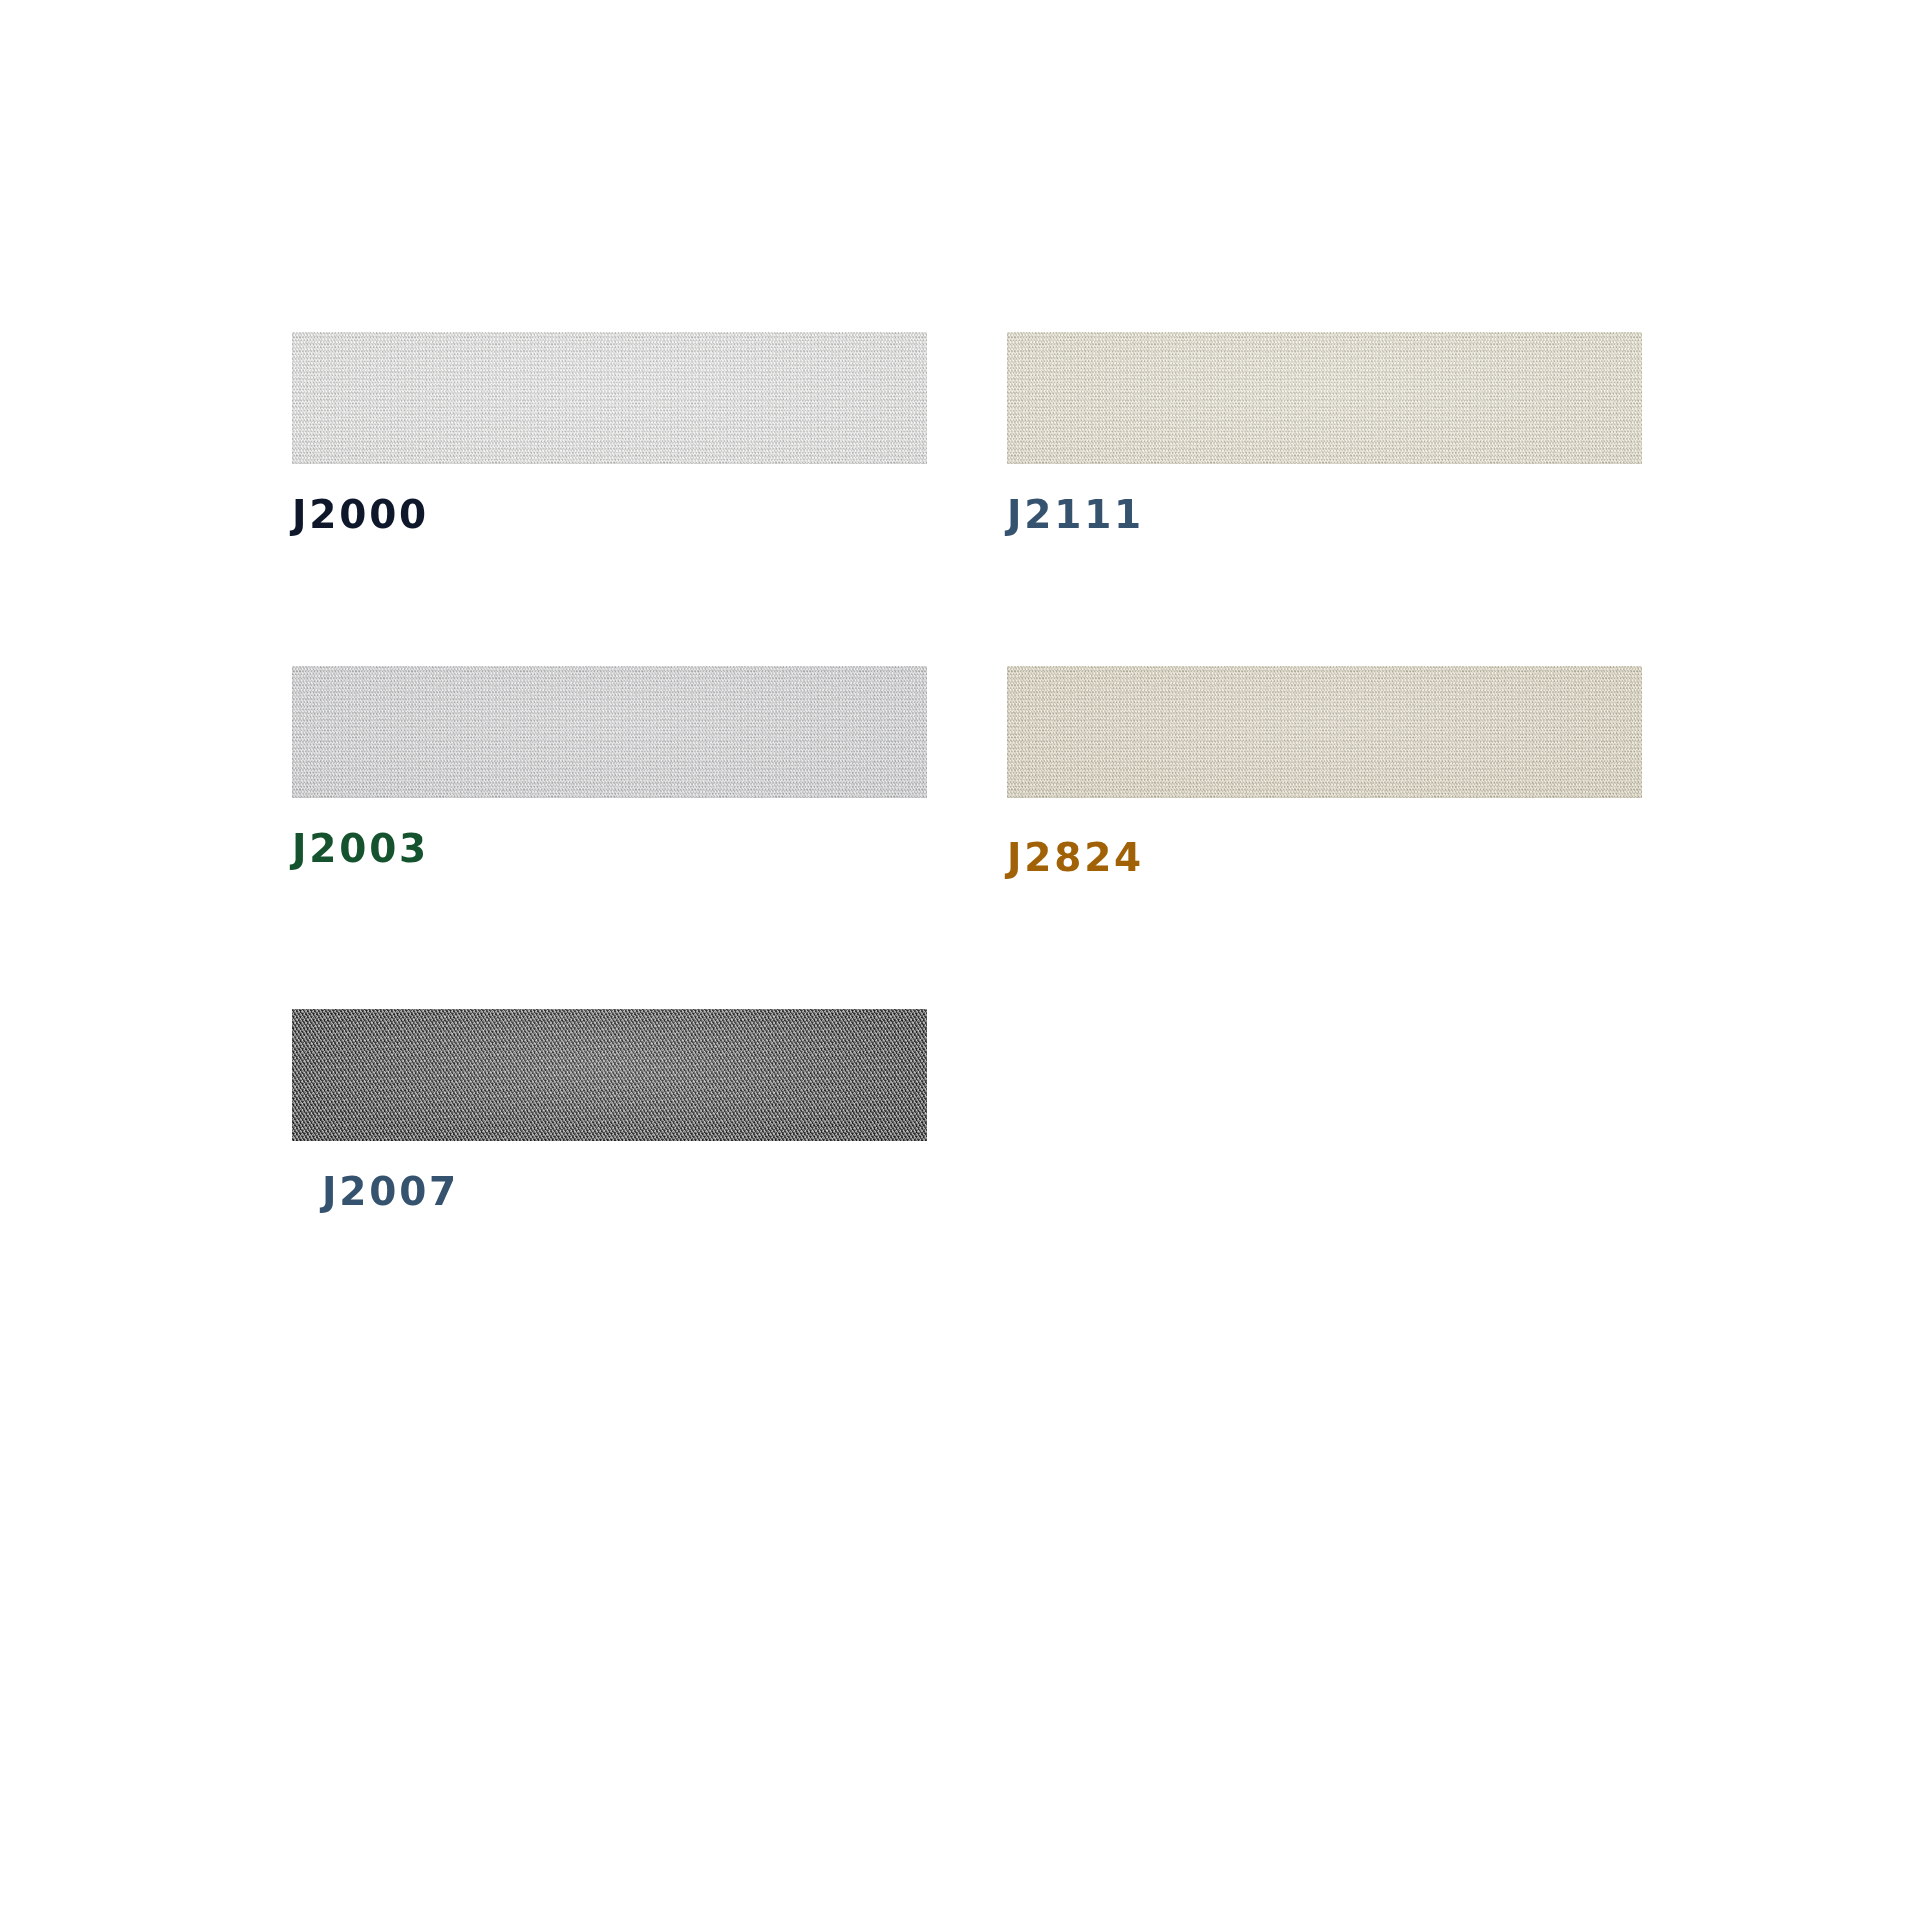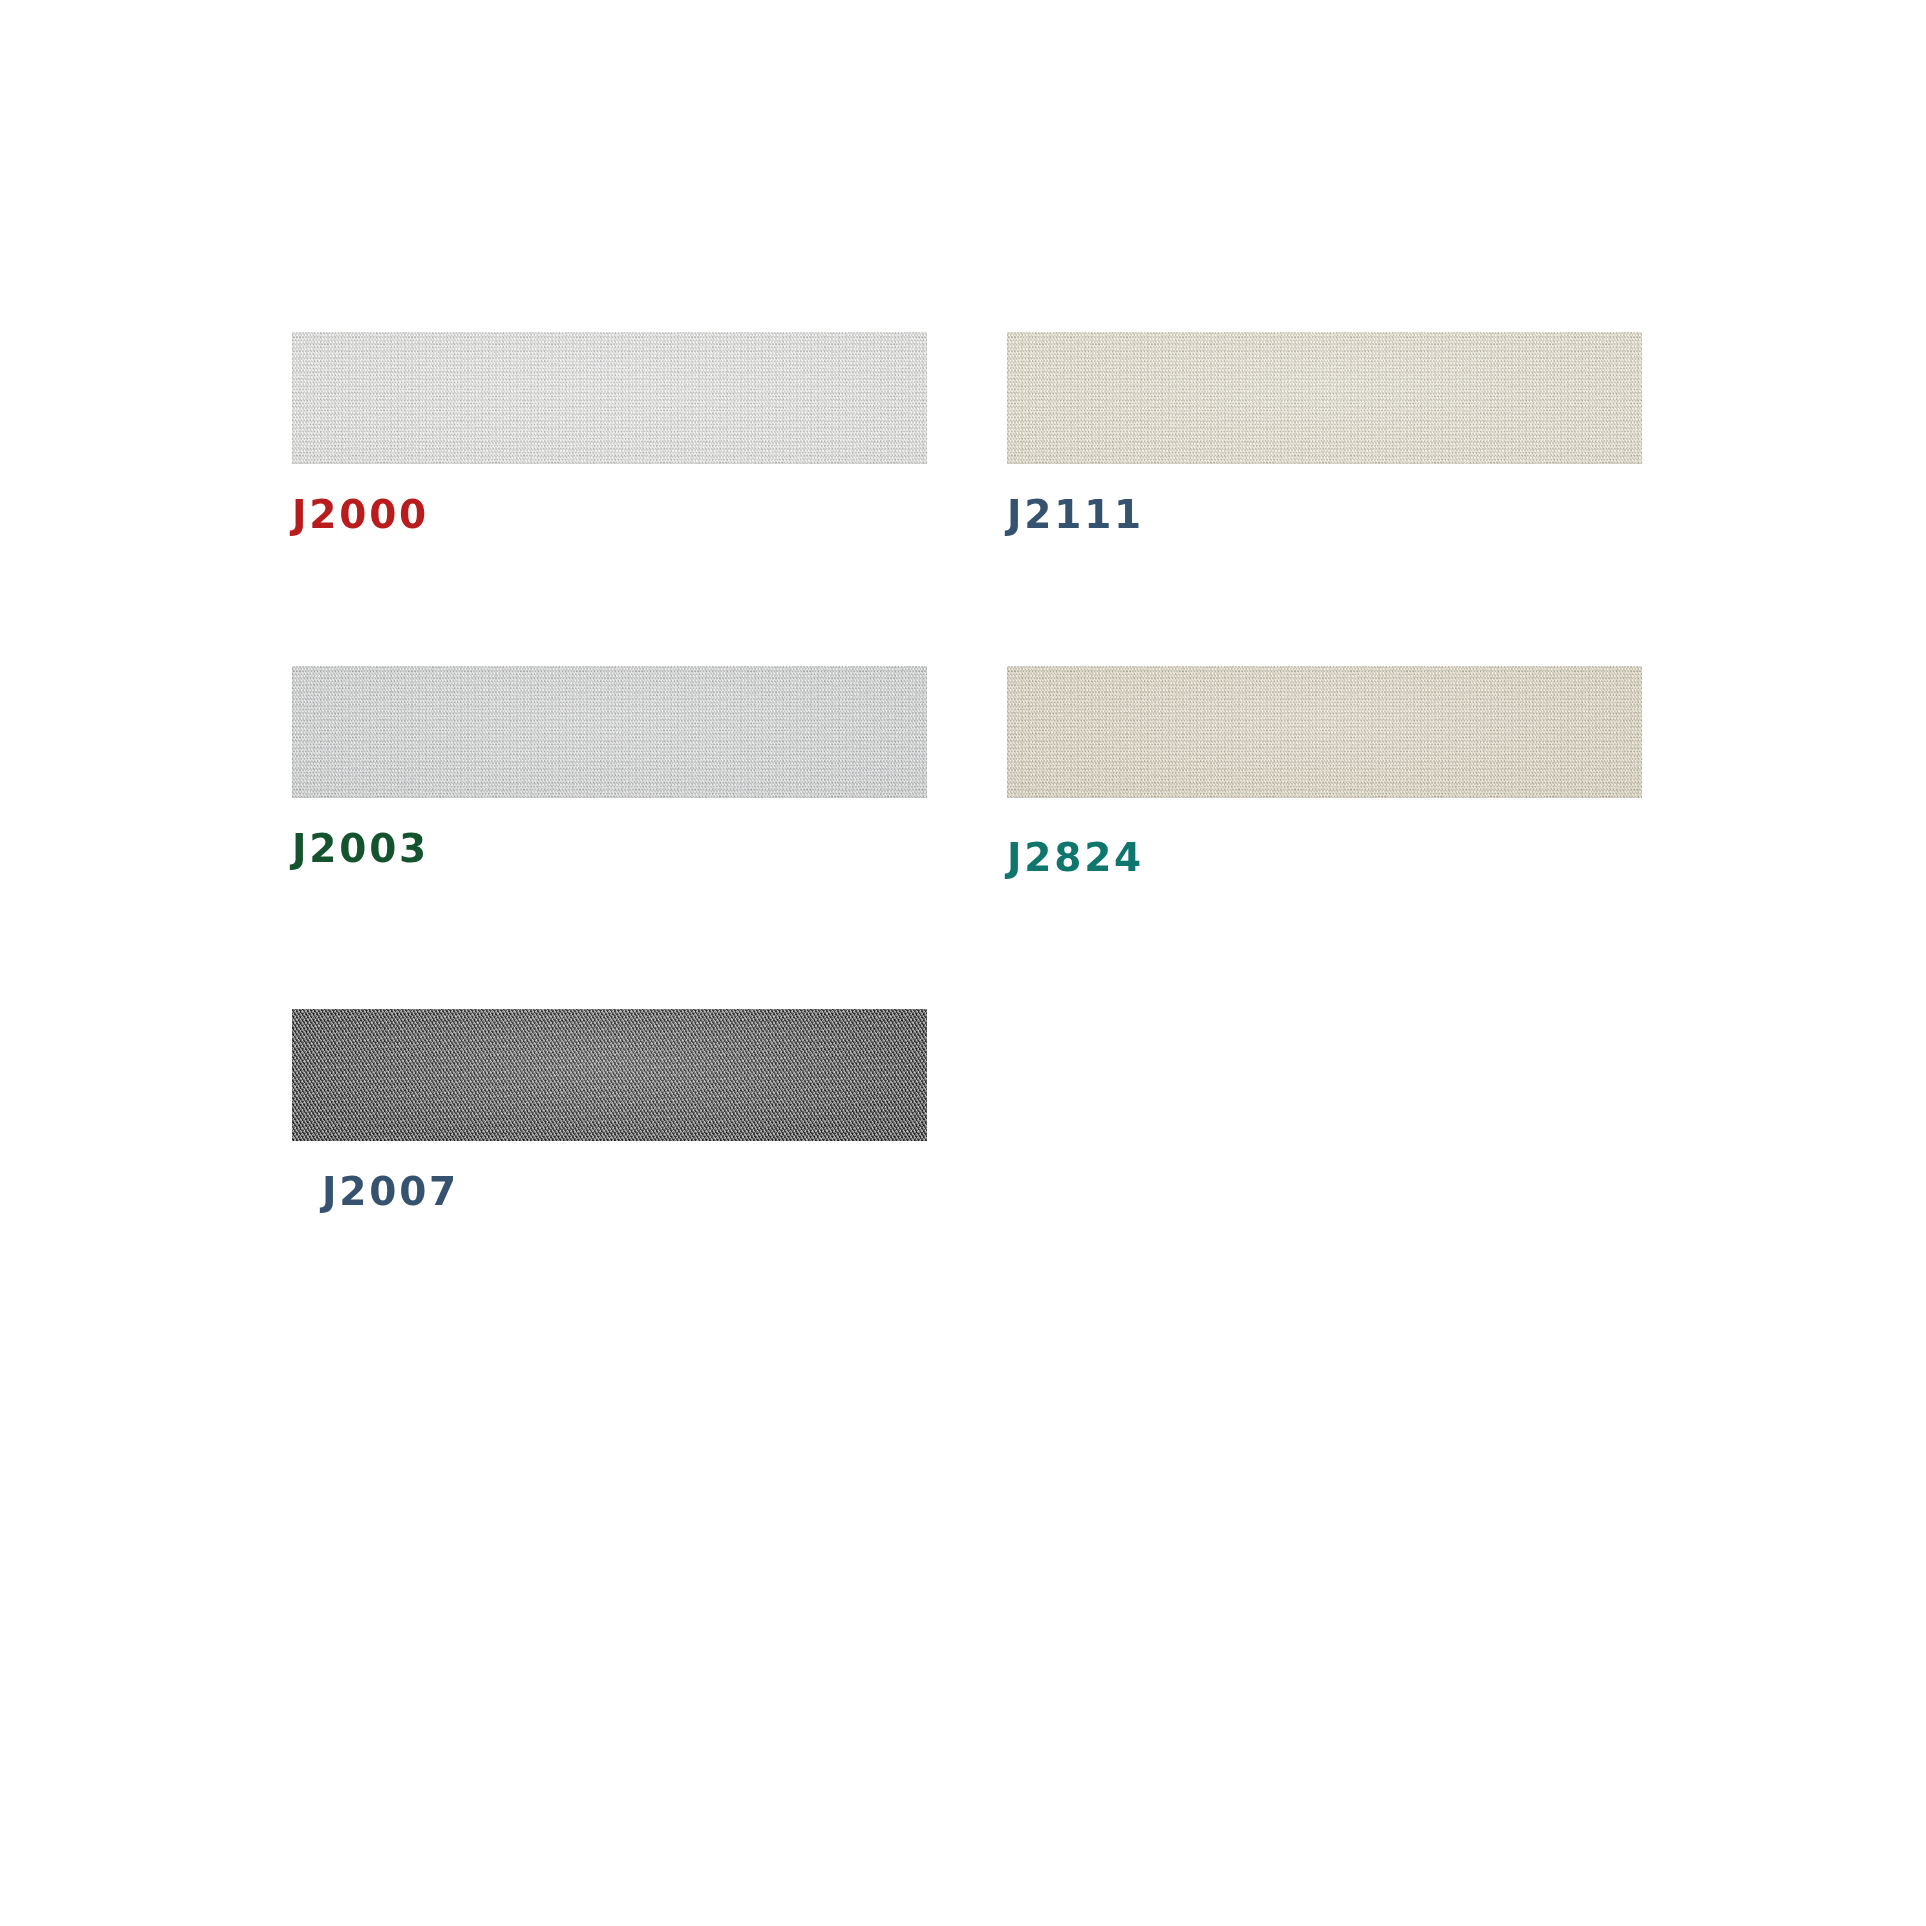--- a/index.html
+++ b/index.html
@@ -145,36 +145,36 @@
 </style>
 </head>
 <body style="background: rgb(255, 255, 255);">
 
 <div class="page">
 
   <div class="swatch-grid">
 
     <div class="swatch-cell">
       <div class="swatch-chip" style="background-color: rgb(233, 234, 232);"></div>
-      <div class="swatch-label" style="color: #b91c1c;">J2000</div>
+      <div class="swatch-label" style="color: #0f172a;">J2000</div>
     </div>
 
     <div class="swatch-cell">
       <div class="swatch-chip" style="background-color: rgb(234, 229, 207);"></div>
       <div class="swatch-label" style="color: rgb(53, 83, 111);">J2111</div>
     </div>
 
     <div class="swatch-cell">
       <div class="swatch-chip" style="background-color: rgb(214, 215, 216);"></div>
       <div class="swatch-label" style="color: #14532d;">J2003</div>
     </div>
 
     <div class="swatch-cell">
       <div class="swatch-chip" style="background-color: rgb(226, 217, 193);"></div>
-      <div class="swatch-label" style="color: #0f766e; margin-top: 40px;">J2824</div>
+      <div class="swatch-label" style="color: #a16207; margin-top: 40px;">J2824</div>
     </div>
 
     <div class="swatch-cell">
       <div class="swatch-chip coarse" style="background-color: rgb(48, 47, 47);"></div>
       <div class="swatch-label" style="color: rgb(53, 83, 111); margin-left: 30px;">J2007</div>
     </div>
 
 
   </div>
 </div>

